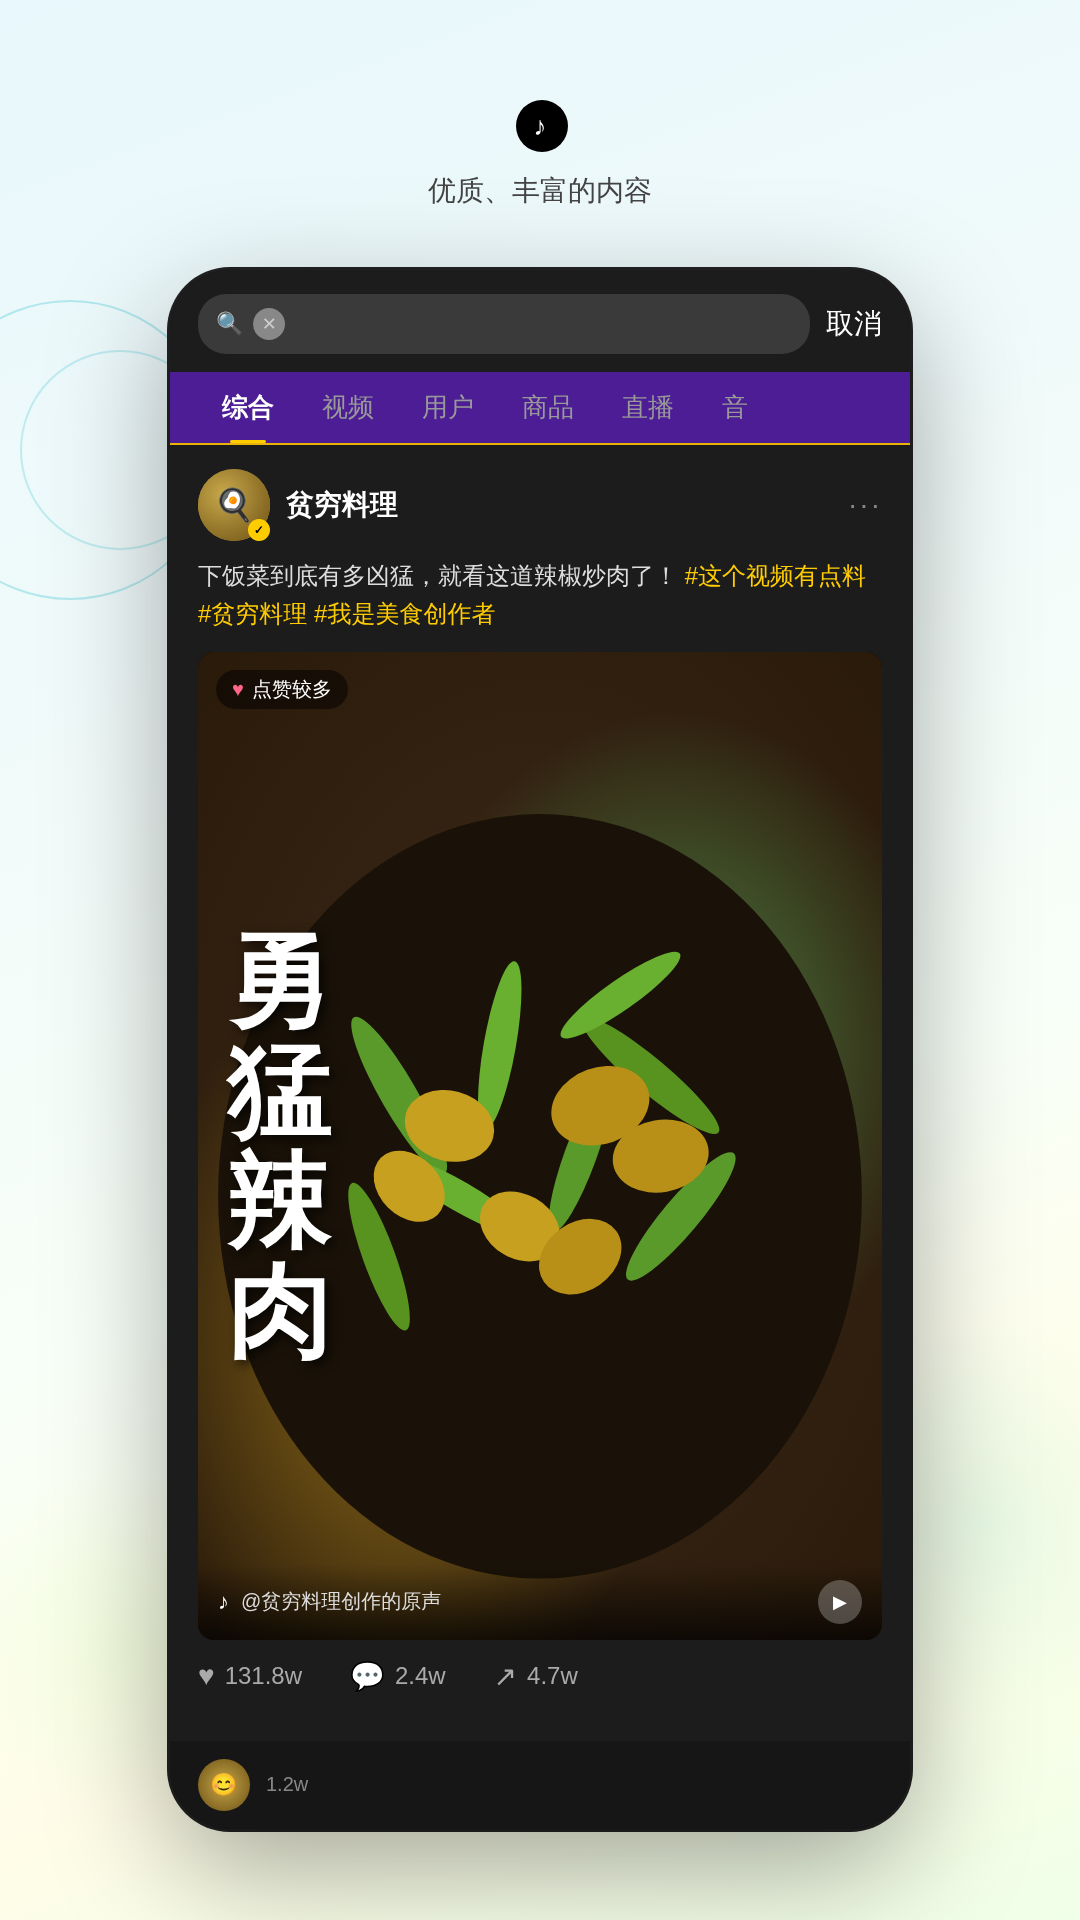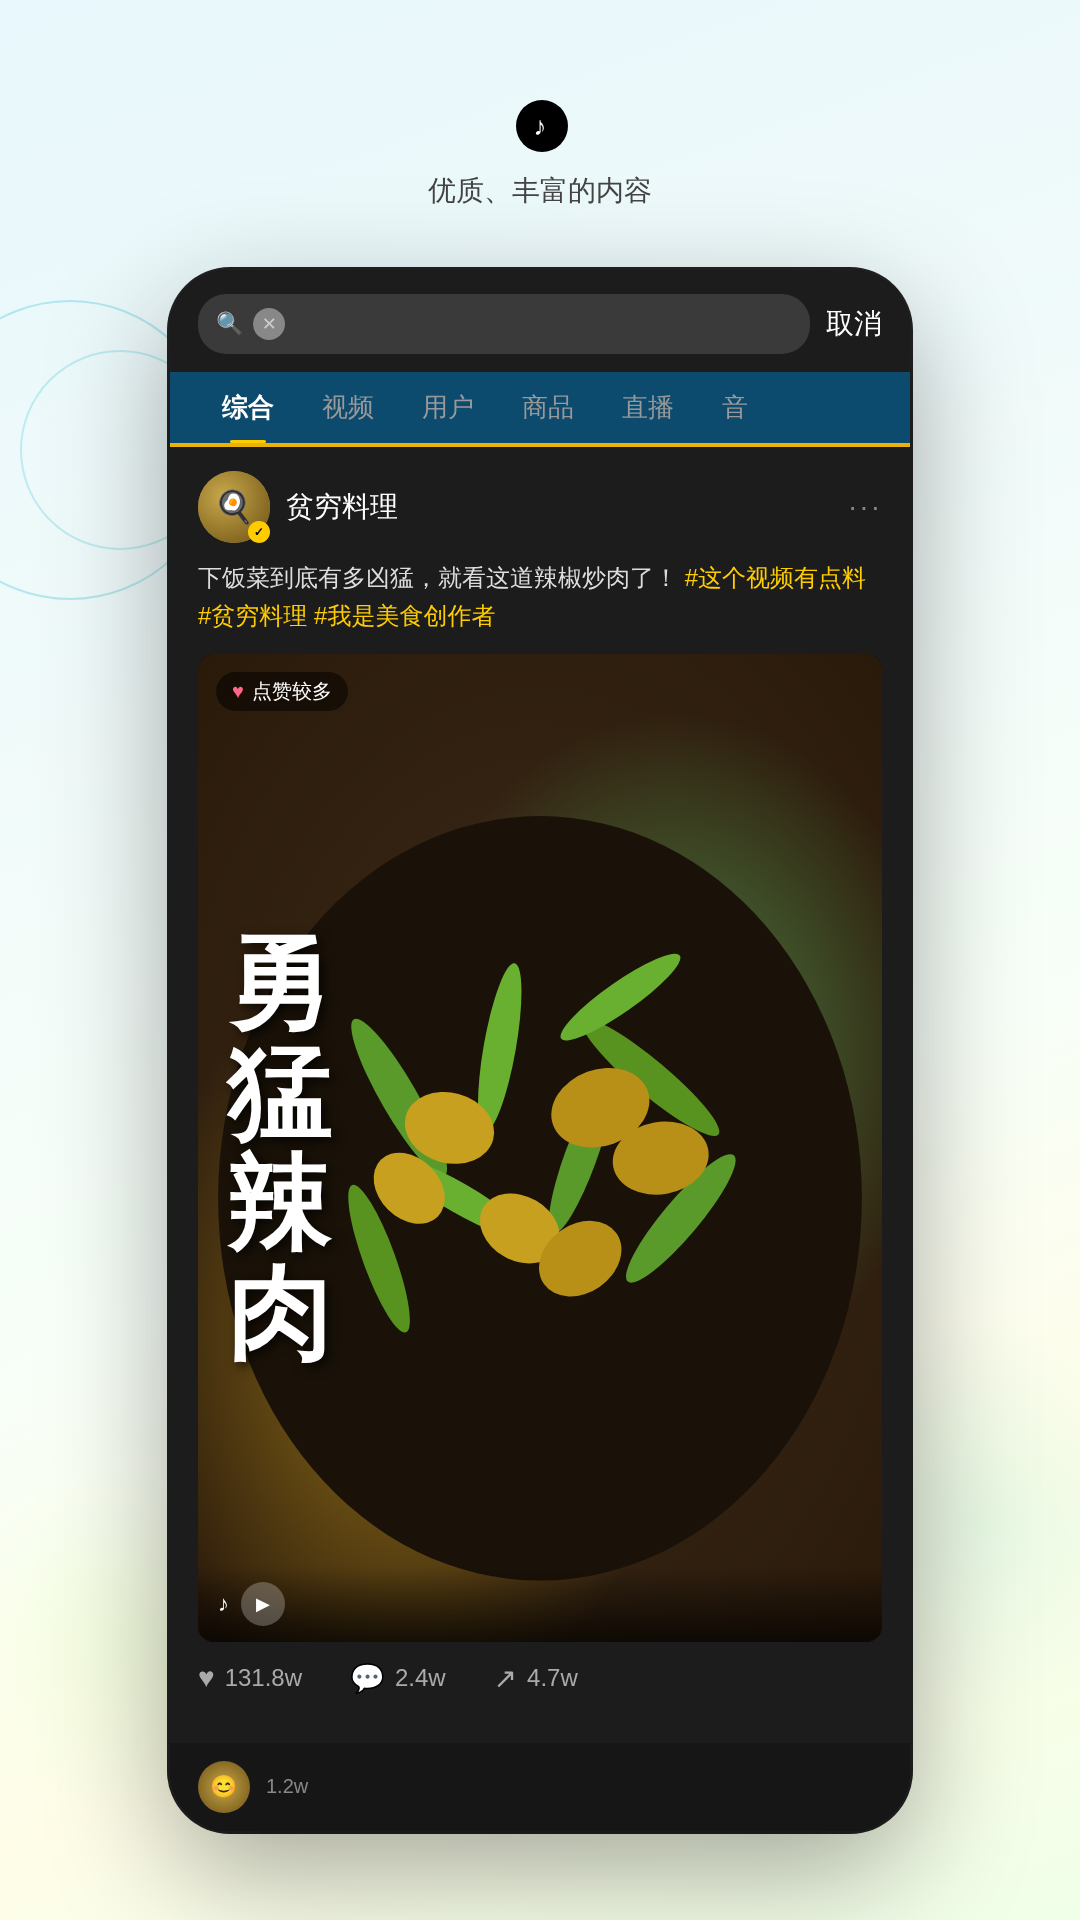--- a/index.html
+++ b/index.html
@@ -149,24 +149,24 @@
     }
 
     .search-cancel {
       color: #fff;
       font-size: 28px;
       white-space: nowrap;
     }
 
     
     .tab-bar {
-      background: #0c4a6e;
+      background: #4c1d95;
       display: flex;
       padding: 0 28px;
-      border-bottom: 4px solid #eab308;
+      border-bottom: 2px solid #eab308;
     }
 
     .tab-item {
       padding: 18px 24px;
       font-size: 26px;
       color: #999;
       position: relative;
     }
 
     .tab-item.active {
@@ -236,21 +236,21 @@
       align-items: center;
       justify-content: center;
       font-size: 12px;
       color: #000;
       font-weight: bold;
     }
 
     .user-name {
       color: #fff;
       font-size: 28px;
-      font-weight: 400;
+      font-weight: 700;
       flex: 1;
     }
 
     .more-icon {
       color: #888;
       font-size: 28px;
       letter-spacing: 2px;
     }
 
     
@@ -510,20 +510,21 @@
           <div style="font-size:105px;font-weight:900;color:white;text-shadow:4px 4px 12px rgba(0,0,0,0.8);line-height:1.05;font-family:'PingFang SC','Hiragino Sans GB',serif;">肉</div>
         </div>
 
         <div class="hot-badge">
           <span class="hot-heart">♥</span>
           <span class="hot-text">点赞较多</span>
         </div>
 
         <div class="video-bottom">
           <span class="tiktok-small">♪</span>
+          <span class="video-source-text">@贫穷料理创作的原声</span>
           <div class="play-button">▶</div>
         </div>
       </div>
 
       <div class="engagement-bar">
         <div class="eng-item">
           <span class="eng-icon">♥</span>
           <span>131.8w</span>
         </div>
         <div class="eng-item">

